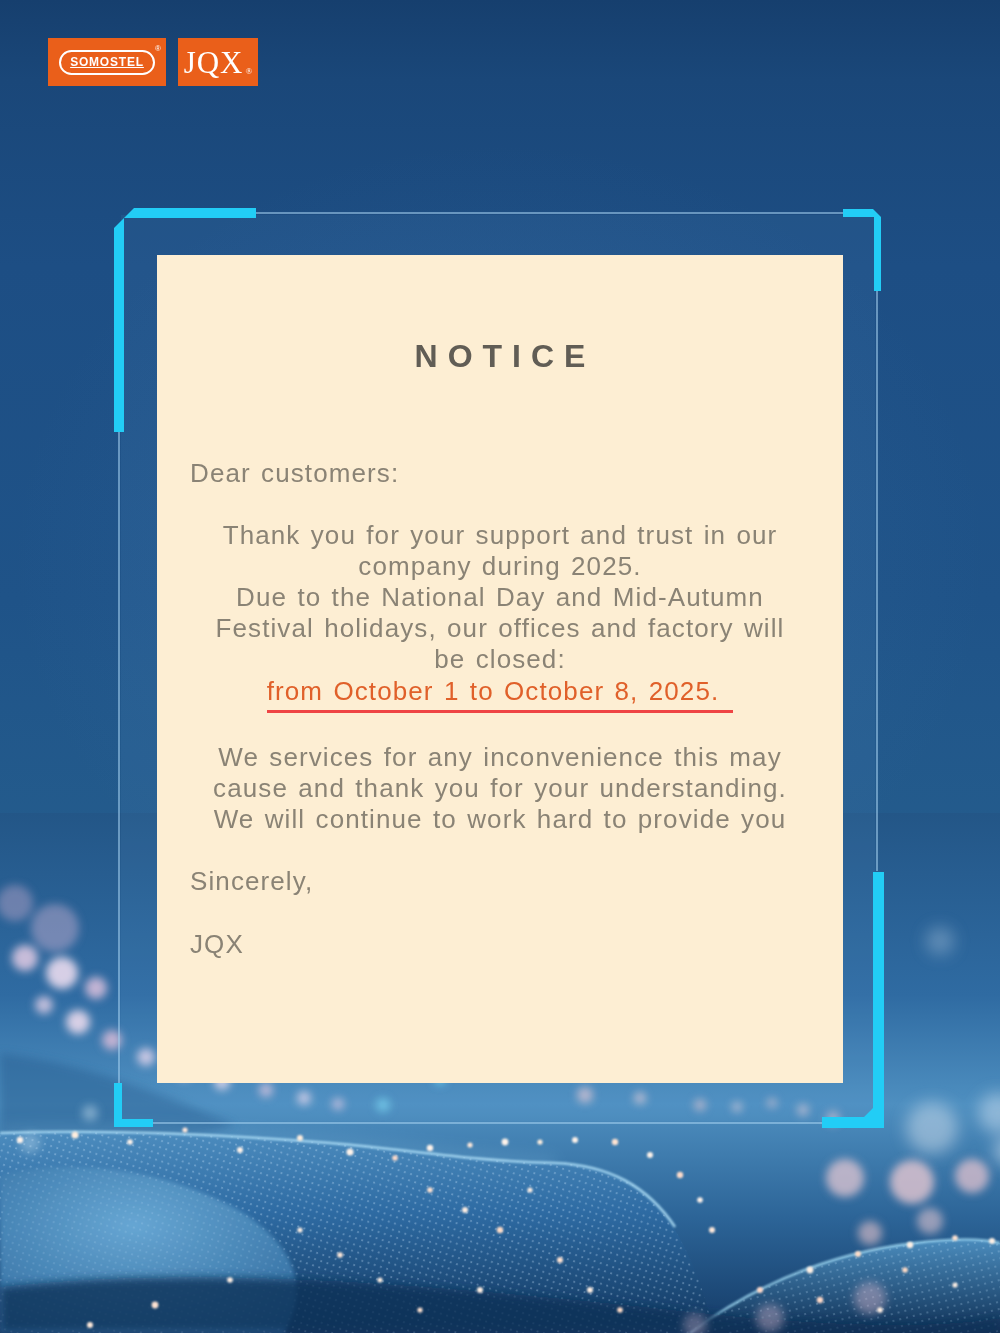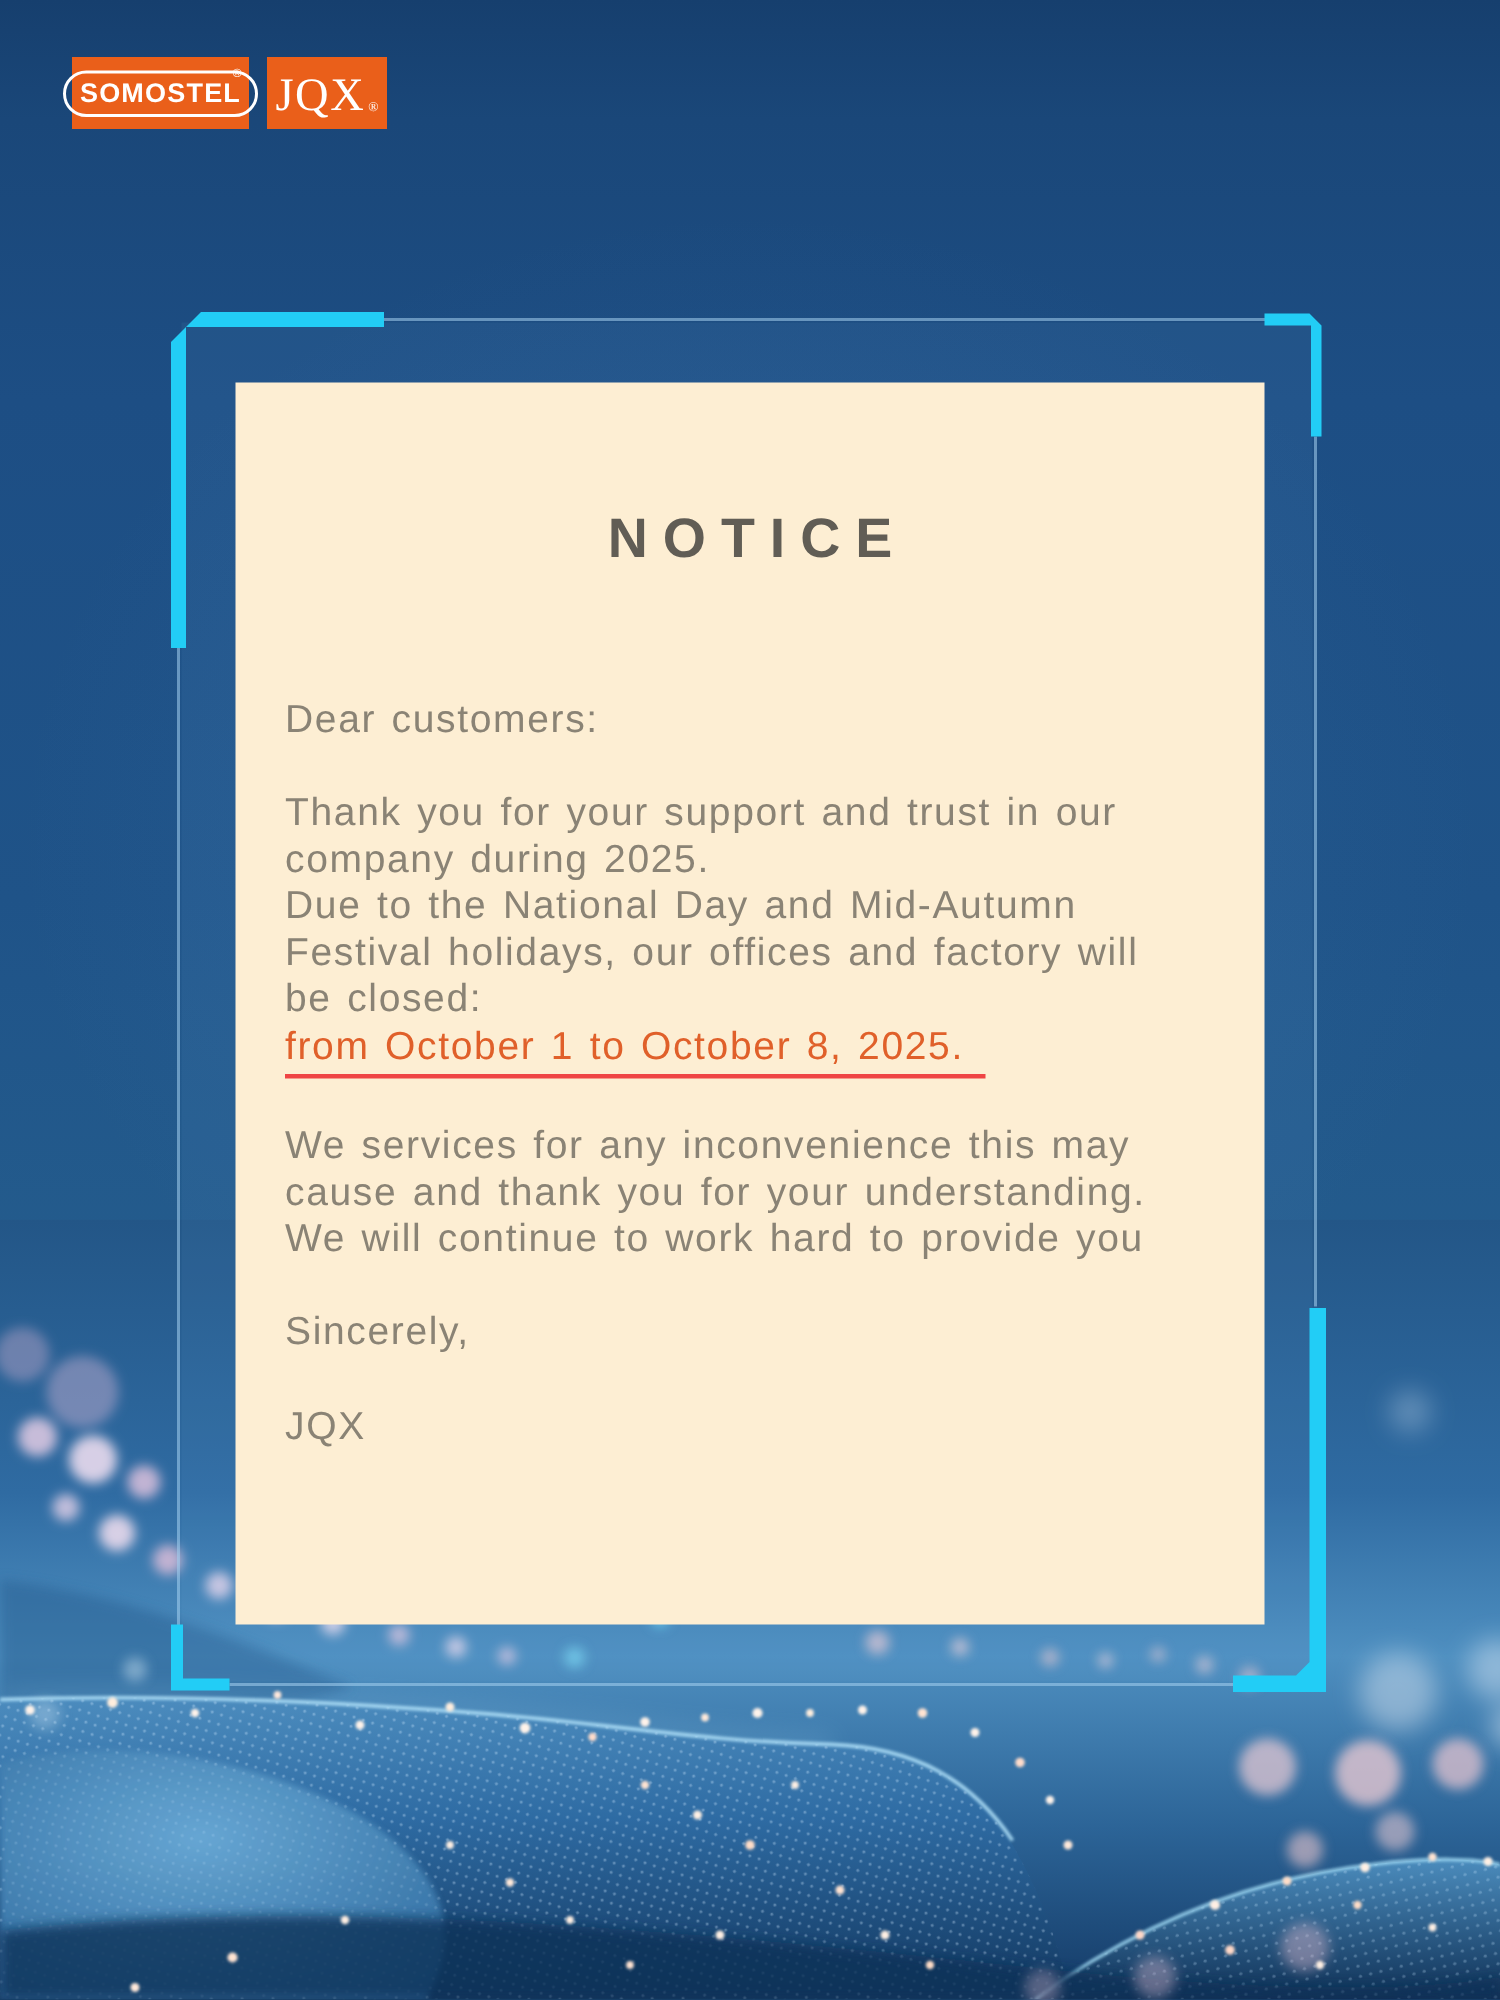--- a/index.html
+++ b/index.html
@@ -13,39 +13,39 @@
     background:radial-gradient(ellipse 70% 45% at 50% 42%,rgba(90,150,205,.14),rgba(0,0,0,0) 70%);
   }
   .waves{position:absolute;left:0;top:813px;width:1000px;height:520px;z-index:2;}
   .frame-svg{position:absolute;inset:0;width:1000px;height:1333px;z-index:3;}
   
   .logos{position:absolute;left:48px;top:38px;display:flex;gap:12px;z-index:6;}
   .logo{height:48px;background:var(--logo-orange,#ea5f1a);display:flex;align-items:center;justify-content:center;}
   .logo-somostel{width:118px;position:relative;}
   .somostel-pill{
     border:2px solid #fff;border-radius:999px;padding:4px 9px 5px;color:#fff;
-    font-weight:700;font-size:18px;letter-spacing:.8px;line-height:1;
+    font-weight:700;font-size:12px;letter-spacing:.8px;line-height:1;text-decoration:underline;
   }
   .somostel-reg{position:absolute;top:7px;right:5px;color:#fff;font-size:8px;line-height:1;}
   .logo-jqx{width:80px;color:#fff;font-family:"Liberation Serif",serif;}
   .jqx-text{font-size:31px;line-height:1;letter-spacing:1px;}
   .jqx-reg{font-size:9px;line-height:1;margin:18px 0 0 2px;}
   
   .card{
     position:absolute;left:157px;top:255px;width:686px;height:828px;z-index:5;
     background:var(--card-bg,#fdeed3);box-sizing:border-box;padding:58px 33px 0;
   }
   .notice-title{
     margin:26px 0 0;text-align:center;color:var(--title-color,#615d55);
-    font-size:37px;font-weight:700;letter-spacing:10px;line-height:1.1;text-indent:10px;
+    font-size:32px;font-weight:700;letter-spacing:10px;line-height:1.1;text-indent:10px;
   }
   .body-text{color:var(--body-text,#8a8375);font-size:26px;letter-spacing:1.1px;word-spacing:2px;}
   .line{display:block;line-height:31px;}
   .salutation{margin:84px 0 0;}
-  .para{margin:31px 0 0;}
+  .para{margin:31px 0 0;text-align:center;}
   .para-3{margin:29px 0 0;}
   .highlight{
     display:inline-block;color:var(--highlight,#e0602a);
     border-bottom:3px solid #ef4444;padding:0 14px 5px 0;line-height:28px;margin-top:2px;
   }
   .signoff{margin:31px 0 0;}
   .signature{margin:32px 0 0;}
 </style>
 </head>
 <body>

